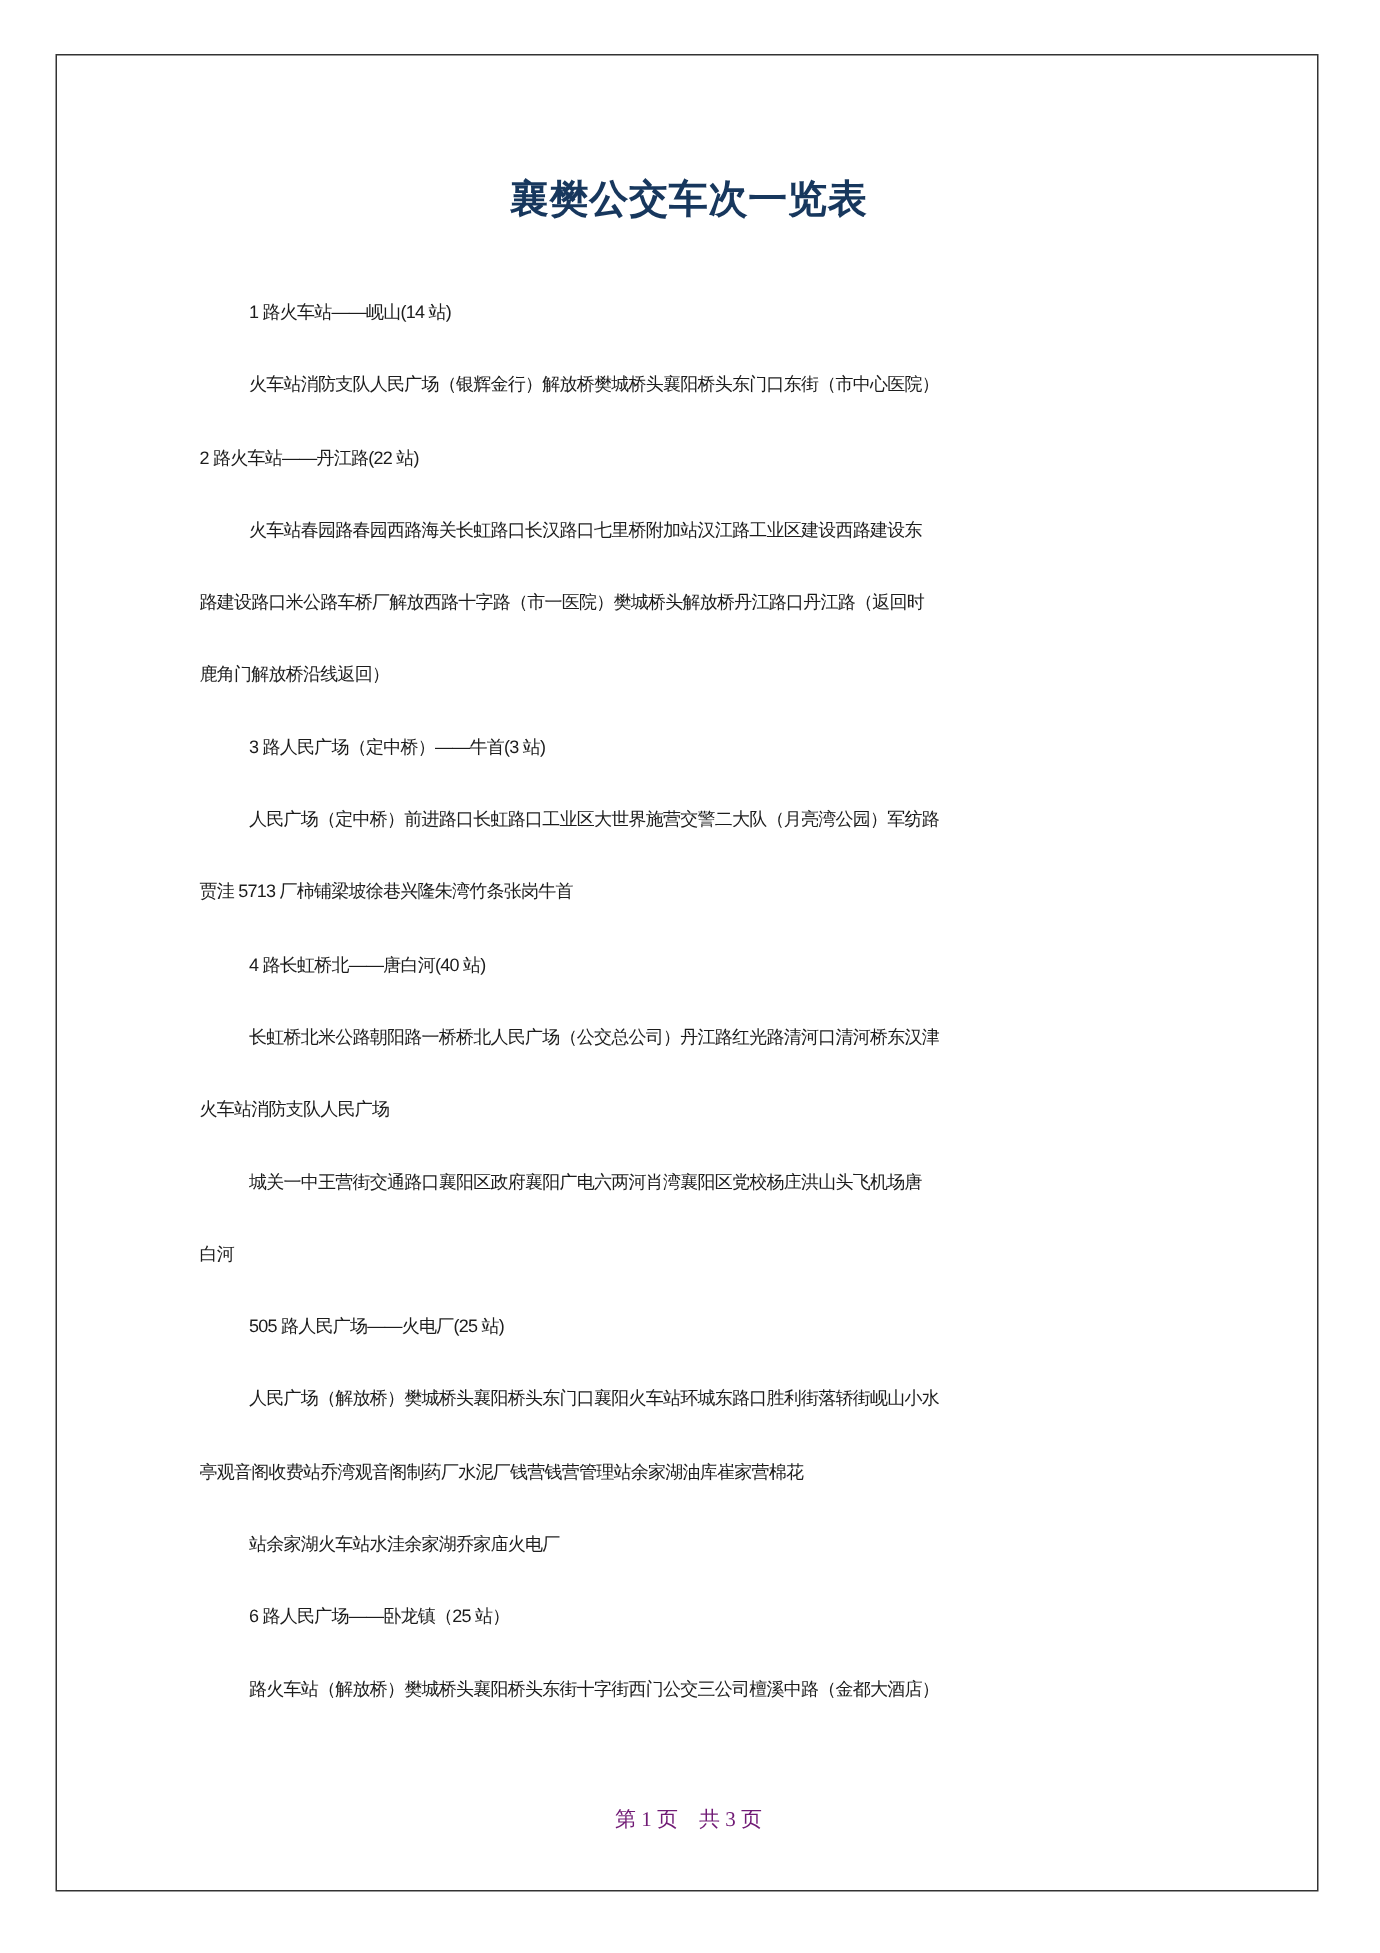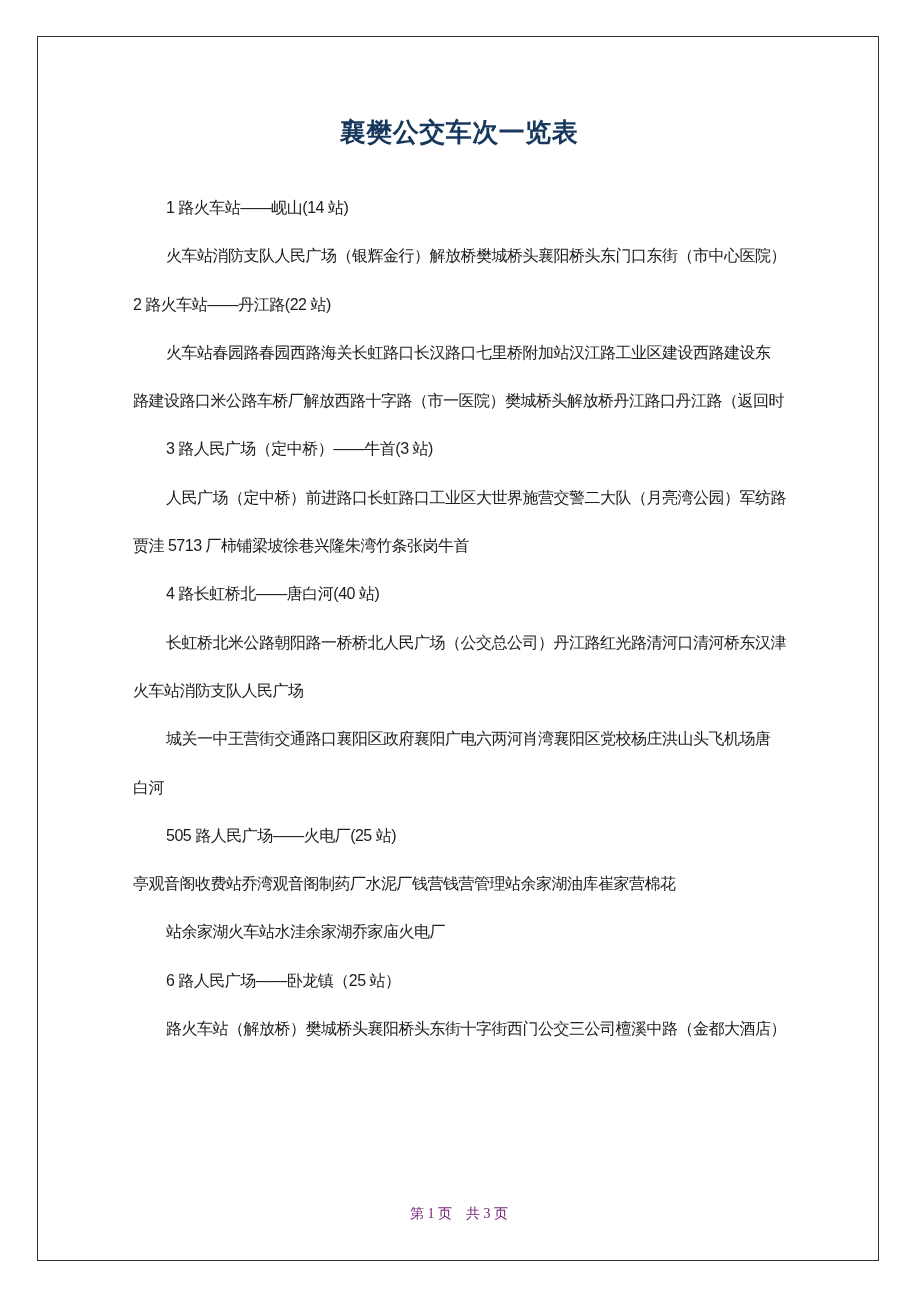--- a/index.html
+++ b/index.html
@@ -34,21 +34,21 @@
     font-weight: bold;
     letter-spacing: 0.5px;
     color: #17375D;
     line-height: 40px;
   }
   .doc-body {
     position: absolute;
     left: 133px;
     top: 184px;
     width: 672px;
-    font-size: 16px;
+    font-size: 12px;
     color: #1c1c1c;
     letter-spacing: -0.5px;
   }
   .doc-body .line {
     line-height: 48.3px;
     height: 48.3px;
     white-space: nowrap;
   }
   .doc-body .line.indent {
     padding-left: 33px;
@@ -72,29 +72,31 @@
   <div class="page-border"></div>
 
   <div class="doc-title" style="color: rgb(23, 55, 93);">襄樊公交车次一览表</div>
 
   <div class="doc-body">
       <div class="line indent">1 路火车站——岘山(14 站)</div>
       <div class="line indent">火车站消防支队人民广场（银辉金行）解放桥樊城桥头襄阳桥头东门口东街（市中心医院）</div>
       <div class="line">2 路火车站——丹江路(22 站)</div>
       <div class="line indent">火车站春园路春园西路海关长虹路口长汉路口七里桥附加站汉江路工业区建设西路建设东</div>
       <div class="line">路建设路口米公路车桥厂解放西路十字路（市一医院）樊城桥头解放桥丹江路口丹江路（返回时</div>
+      <div class="line">鹿角门解放桥沿线返回）</div>
       <div class="line indent">3 路人民广场（定中桥）——牛首(3 站)</div>
       <div class="line indent">人民广场（定中桥）前进路口长虹路口工业区大世界施营交警二大队（月亮湾公园）军纺路</div>
       <div class="line">贾洼 5713 厂柿铺梁坡徐巷兴隆朱湾竹条张岗牛首</div>
       <div class="line indent">4 路长虹桥北——唐白河(40 站)</div>
       <div class="line indent">长虹桥北米公路朝阳路一桥桥北人民广场（公交总公司）丹江路红光路清河口清河桥东汉津</div>
       <div class="line">火车站消防支队人民广场</div>
       <div class="line indent">城关一中王营街交通路口襄阳区政府襄阳广电六两河肖湾襄阳区党校杨庄洪山头飞机场唐</div>
       <div class="line">白河</div>
       <div class="line indent">505 路人民广场——火电厂(25 站)</div>
+      <div class="line indent">人民广场（解放桥）樊城桥头襄阳桥头东门口襄阳火车站环城东路口胜利街落轿街岘山小水</div>
       <div class="line">亭观音阁收费站乔湾观音阁制药厂水泥厂钱营钱营管理站余家湖油库崔家营棉花</div>
       <div class="line indent">站余家湖火车站水洼余家湖乔家庙火电厂</div>
       <div class="line indent">6 路人民广场——卧龙镇（25 站）</div>
       <div class="line indent">路火车站（解放桥）樊城桥头襄阳桥头东街十字街西门公交三公司檀溪中路（金都大酒店）</div>
     </div>
 
   <div class="doc-footer">第 1 页　共 3 页</div>
 </div>
 
 </body></html>

